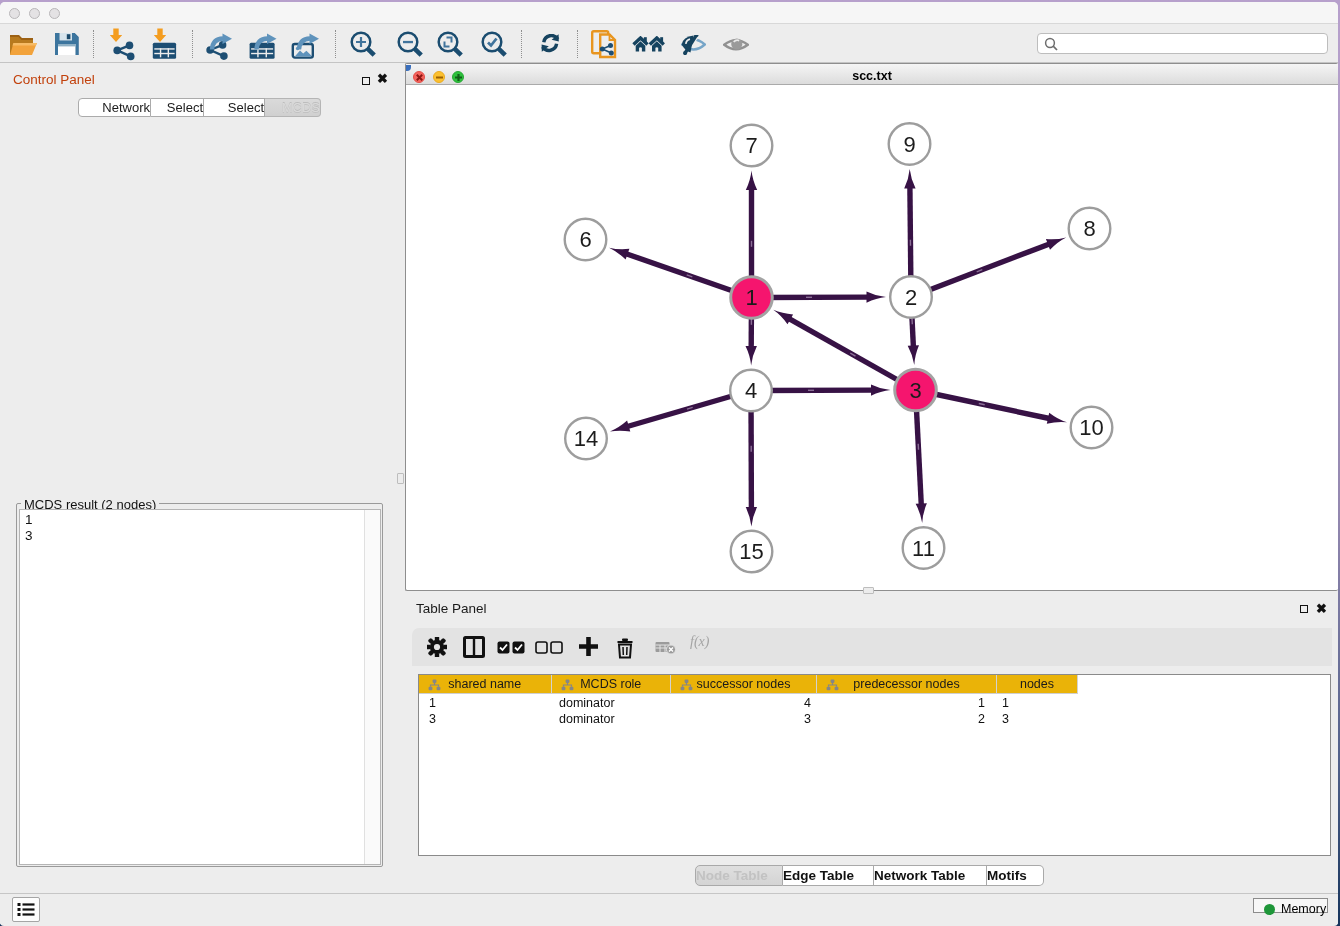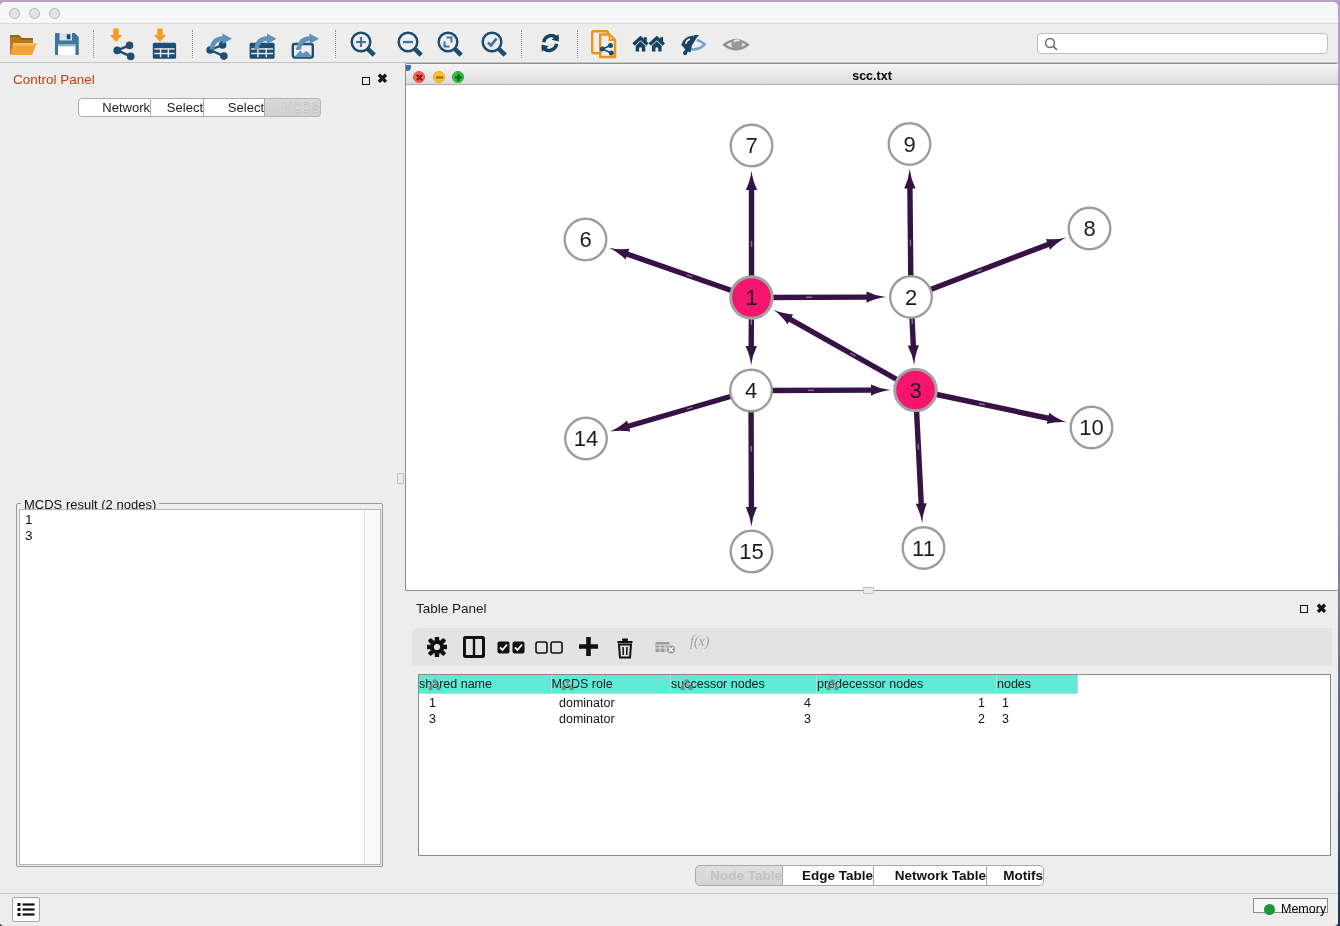--- a/index.html
+++ b/index.html
@@ -28,24 +28,24 @@
 #resultarea{position:absolute;left:19px;top:507px;width:362px;height:356px;background:#fff;border:1px solid #b5b5b5;font-size:13.5px;color:#111;line-height:16px;padding:2px 0 0 5px}
 #rscroll{position:absolute;left:364px;top:508px;width:16px;height:354px;background:#fafafa;border-left:1px solid #e0e0e0}
 #netwin{position:absolute;left:405px;top:61px;width:933px;height:528px;background:#fff;border:1px solid #8e8e8e;border-right:none;border-radius:2px}
 #nettitle{position:absolute;left:0;top:0;width:100%;height:21px;background:linear-gradient(#f5f5f5,#dcdcdc);border-bottom:1px solid #aaa}
 .mac{position:absolute;top:6.5px;width:12px;height:12px;border-radius:50%}.mac svg{position:absolute;left:0;top:0}
 #netname{position:absolute;top:5px;left:0;width:100%;text-align:center;font-size:12.5px;font-weight:bold;color:#000}
 #graphwrap{position:absolute;left:0;top:20px;width:931px;height:506px}
 #tptitle{position:absolute;left:416px;top:599px;font-size:13.5px;color:#1a1a1a}
 #tptoolbar{position:absolute;left:412px;top:626px;width:920px;height:38px;background:#e3e3e3;border-radius:7px 0 0 0}
 #tablebox{position:absolute;left:418px;top:672px;width:913px;height:182px;background:#fff;border:1px solid #8a8a8a}
-.th{position:absolute;top:0;height:19px;background:#5eead4;border-right:1px solid #d2d2d2;border-bottom:1px solid #cfcfcf;font-size:12.5px;color:#1a1a1a;text-align:left;line-height:19px}
+.th{position:absolute;top:0;height:19px;background:#eab308;border-right:1px solid #d2d2d2;border-bottom:1px solid #cfcfcf;font-size:12.5px;color:#1a1a1a;text-align:center;line-height:19px}
 .td{position:absolute;height:16px;font-size:12.5px;color:#111;line-height:16px}
 #btabs{position:absolute;left:695px;top:863px;height:21px}
-.btab{float:left;height:21px;background:#fff;border:1px solid #a9a9a9;border-left:none;font-size:13.5px;font-weight:bold;color:#111;text-align:right;line-height:20px;box-sizing:border-box}
+.btab{float:left;height:21px;background:#fff;border:1px solid #a9a9a9;border-left:none;font-size:13.5px;font-weight:bold;color:#111;text-align:left;line-height:20px;box-sizing:border-box}
 .btab.first{border-left:1px solid #a9a9a9;border-radius:5px 0 0 5px}
 .btab.last{border-radius:0 5px 5px 0}
 .btab.sel{background:linear-gradient(#dfdfdf,#d4d4d4);color:#c2c2c2}
 #statusbar{position:absolute;left:0;top:891px;width:100%;height:31px;border-top:1px solid #c6c6c6;background:#ededed}
 #listbtn{position:absolute;left:12px;top:3px;width:28px;height:25px;background:#fdfdfd;border:1px solid #a5a5a5;border-radius:2px}
 #membtn{position:absolute;right:10px;top:4px;width:75px;height:15px;background:#f7f7f7;border:1px solid #8c8c8c;font-size:12.5px;color:#000;line-height:21px}
 </style></head><body>
 <div id="app">
 <div id="titlebar">
  <div class="tl" style="left:8.5px"></div>

